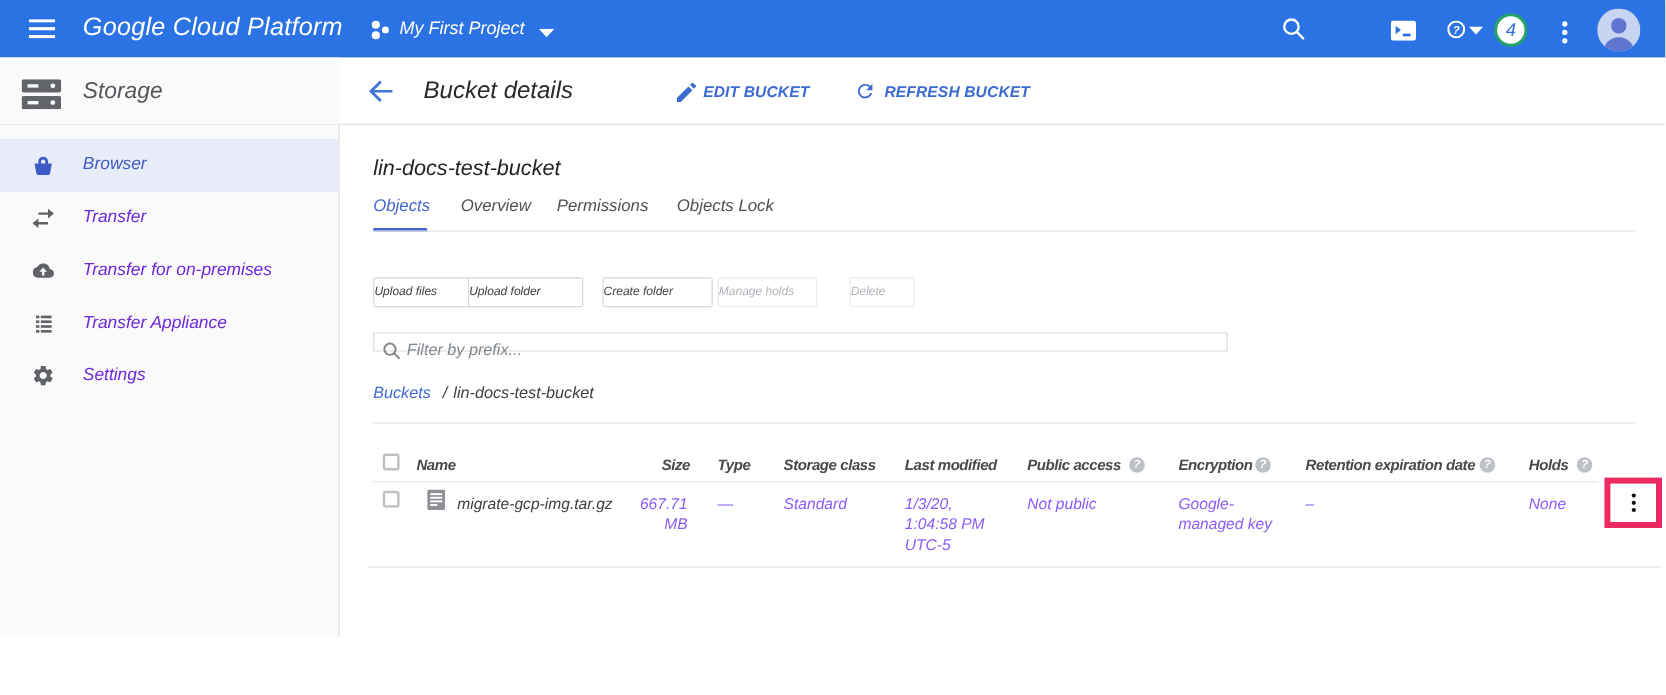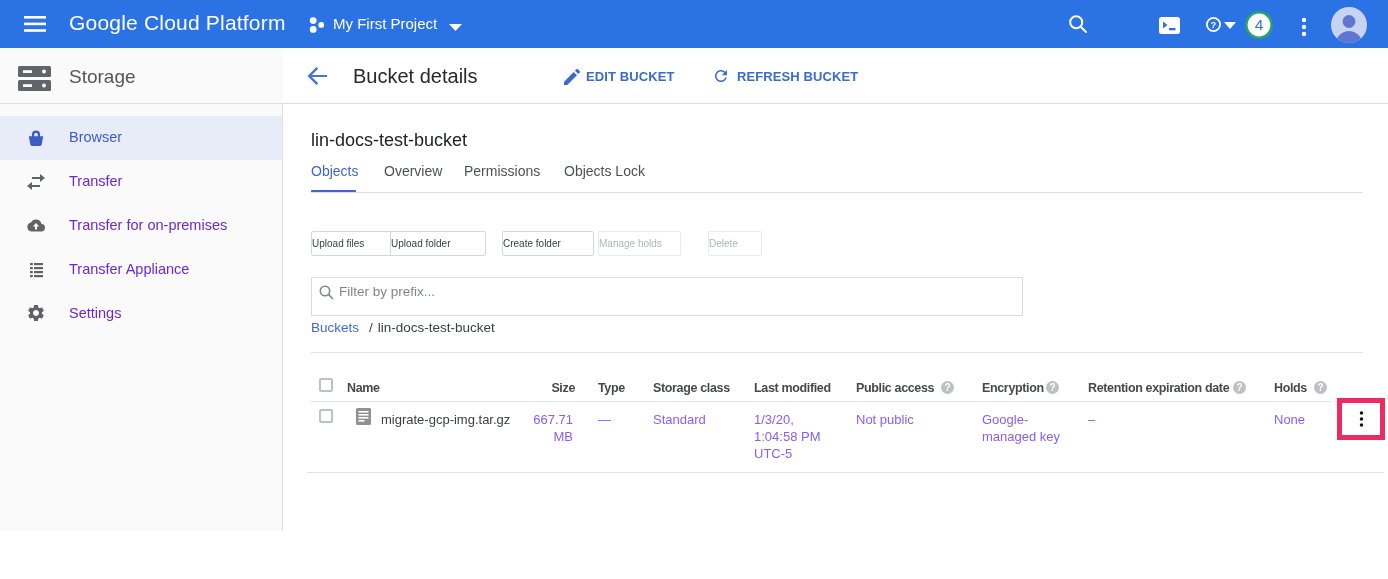--- a/index.html
+++ b/index.html
@@ -1,17 +1,17 @@
 <!DOCTYPE html>
 <html><head>
 <meta charset="utf-8">
 <style>
   * { margin:0; padding:0; box-sizing:border-box; }
   html,body { width:1388px; height:579px; background:#fff; font-family:"Liberation Sans", sans-serif; }
-  #app { position:relative; width:1388px; height:579px; overflow:hidden; background:#fff; }
+  #app { position:relative; width:1388px; height:579px; overflow:hidden; background:#fff;font-style:italic; }
   .abs { position:absolute; }
 
   
   #topbar { position:absolute; left:0; top:0; width:1388px; height:48px; background:#2b73e4; box-shadow:0 2px 4px rgba(0,0,0,.2); }
   #brand { position:absolute; left:69px; top:11px; font-size:21px; color:#fff; letter-spacing:0.2px; }
   #proj { position:absolute; left:333px; top:15px; font-size:15px; color:#fff; }
 
   
   #apphead { position:absolute; left:0; top:48px; width:1388px; height:56px; background:#fff; border-bottom:1px solid #e0e0e0; }
   #apphead-left { position:absolute; left:0; top:0; width:283px; height:55px; background:#fafafa; }
@@ -30,21 +30,21 @@
   
   #h1 { position:absolute; left:311px; top:130px; font-size:18px; color:#212327; }
   .tab { position:absolute; top:163px; font-size:14px; color:#4d5156; }
   .tab.on { color:#3f66cc; }
   #tabline { position:absolute; left:311px; top:189.5px; width:45px; height:3px; background:#3f66cc; border-radius:1px; }
   #tabdiv { position:absolute; left:311px; top:192px; width:1052px; height:1px; background:#e0e0e0; }
 
   .btn { position:absolute; top:231px; height:25px; line-height:23px; background:#fff; border:1px solid #d5d8db; border-radius:2px; font-size:10px; color:#3c4043; }
   .btn.dis { color:#b0b4ba; border-color:#e9eaec; }
 
-  #filter { position:absolute; left:311px; top:277px; width:712px; height:39px; border:1px solid #d7dade; border-radius:1px; background:#fff; }
+  #filter { position:absolute; left:311px; top:277px; width:712px; height:16px; border:1px solid #d7dade; border-radius:1px; background:#fff; }
   #filter .ph { position:absolute; left:27px; top:6px; font-size:14px; color:#80868b; }
 
   #crumb { position:absolute; left:311px; top:320px; font-size:13.5px; color:#3c4043; }
   #crumb a { color:#3f6ad4; text-decoration:none; }
 
   
   .line { position:absolute; height:1px; background:#e1e3e5; }
   .th { position:absolute; top:381px; font-size:12.5px; font-weight:bold; color:#47494c; letter-spacing:-0.35px; }
   .td { position:absolute; top:410.5px; font-size:13px; color:#8b5cf6; line-height:17.3px; }
   .cb { position:absolute; width:14px; height:14px; border:2px solid #bdc1c5; border-radius:2px; background:#fff; }

